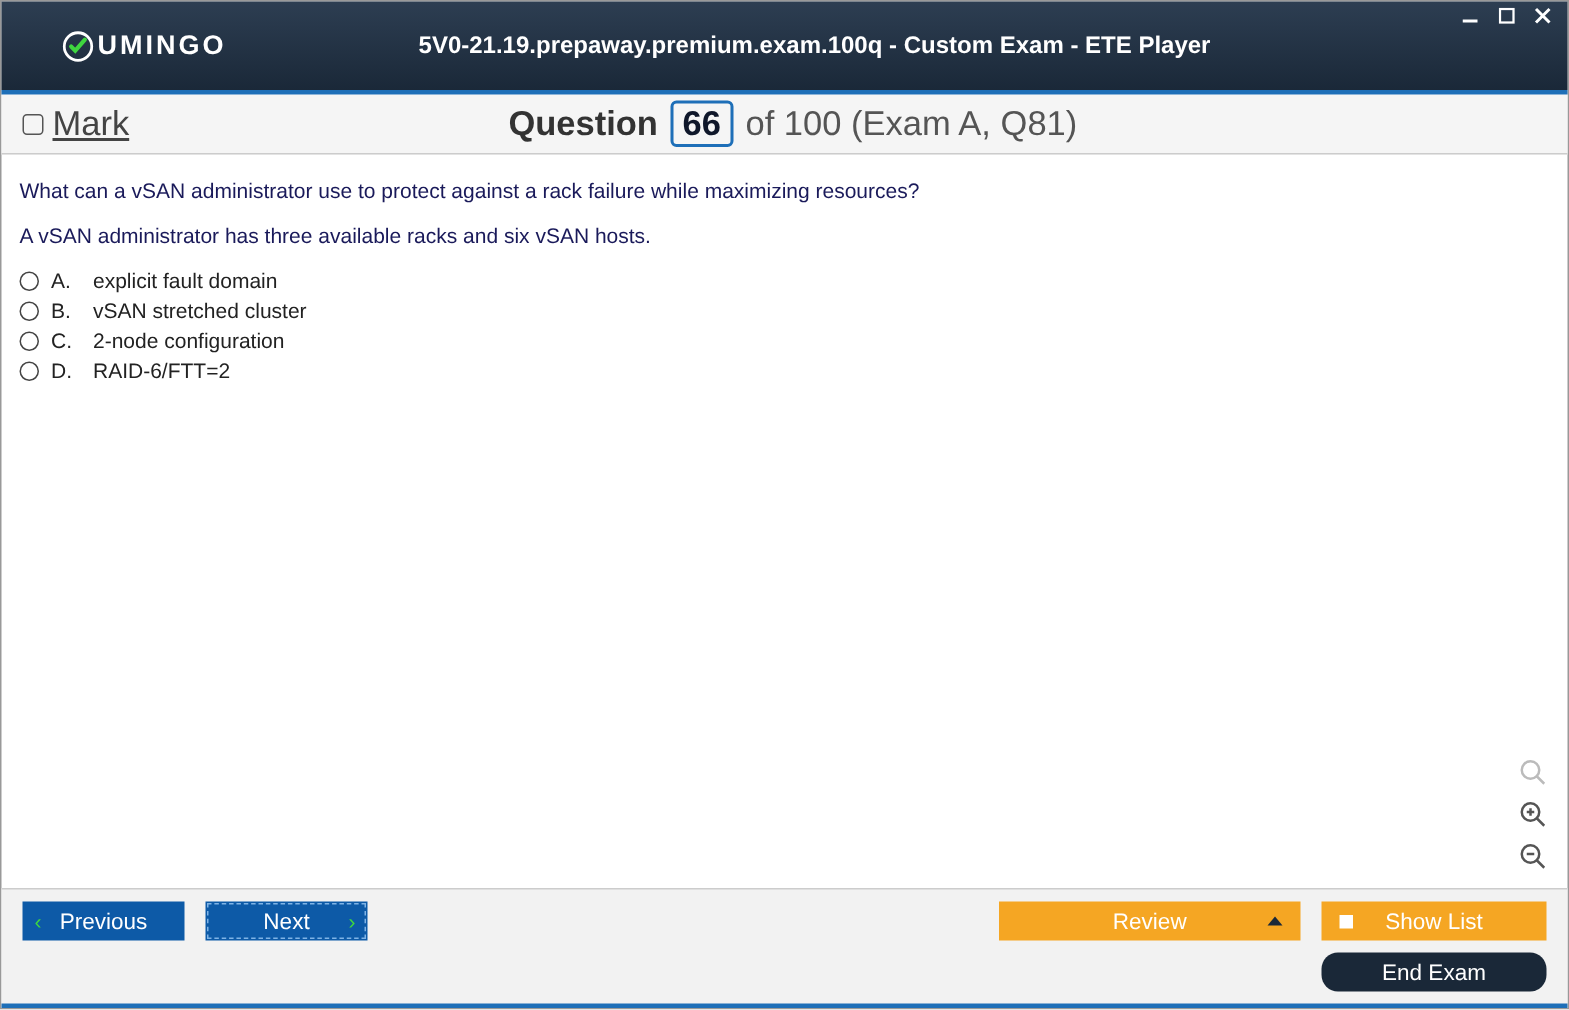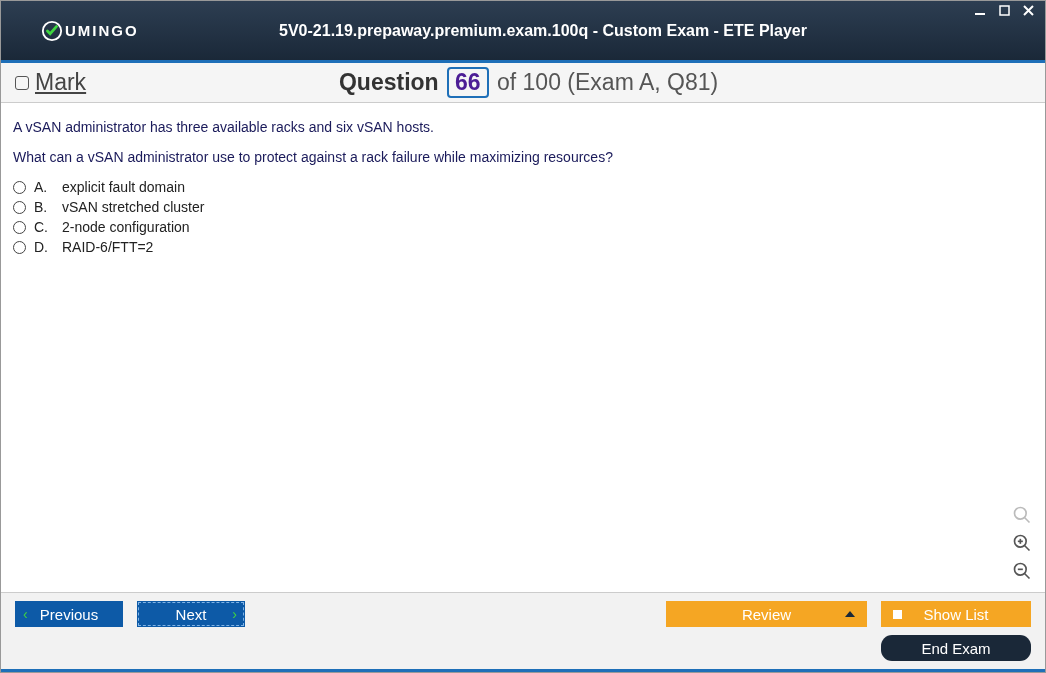--- a/index.html
+++ b/index.html
@@ -1,30 +1,30 @@
 <!DOCTYPE html>
 <html><head>
 <meta charset="utf-8">
 <style>
   * { box-sizing: border-box; margin: 0; padding: 0; }
   body { font-family: Arial, sans-serif; background: #fff; }
   .app { width: 1046px; height: 673px; border: 1px solid #999; display: flex; flex-direction: column; position: relative; }
   .titlebar { background: linear-gradient(#2d3e52, #1a2838); color: #fff; height: 62px; display: flex; align-items: center; position: relative; border-bottom: 3px solid #1e6fb8; }
-  .logo { margin-left: 40px; display: flex; align-items: center; font-weight: bold; letter-spacing: 2px; font-size: 15px; color: #fff; }
+  .logo { margin-left: 40px; display: flex; align-items: center; font-weight: bold; letter-spacing: 2px; font-size: 18px; color: #fff; }
   .logo svg { margin-right: 2px; }
   .title-text { position: absolute; left: 0; right: 0; text-align: center; font-weight: bold; font-size: 16px; pointer-events: none; padding-left: 40px; }
   .win-controls { position: absolute; top: 2px; right: 8px; display: flex; gap: 8px; color: #fff; }
   .win-btn { width: 16px; height: 16px; cursor: pointer; display: flex; align-items: center; justify-content: center; font-size: 14px; font-weight: bold; }
   .infobar { background: #f5f5f5; border-bottom: 1px solid #ccc; height: 40px; display: flex; align-items: center; padding: 0 14px; color: #444; font-size: 23px; }
   .mark-wrap { display: flex; align-items: center; gap: 6px; cursor: pointer; }
   .mark-box { width: 14px; height: 14px; border: 1.5px solid #555; border-radius: 3px; }
   .mark-label { text-decoration: underline; text-underline-offset: 2px; }
   .q-center { flex: 1; text-align: center; }
   .q-word { font-weight: bold; color: #333; }
-  .q-num-box { display: inline-block; border: 2px solid #1e6fb8; border-radius: 4px; padding: 0 6px; font-weight: bold; color: #4c1d95; margin: 0 2px; }
+  .q-num-box { display: inline-block; border: 2px solid #1e6fb8; border-radius: 4px; padding: 0 6px; font-weight: bold; color: #0f172a; margin: 0 2px; }
   .q-rest { color: #555; }
   .content { flex: 1; padding: 16px 12px; font-size: 14px; color: #1a1a5a; position: relative; }
   .q-para { margin-bottom: 14px; }
   .options { margin-top: 8px; }
   .opt-row { display: flex; align-items: center; gap: 8px; margin-bottom: 4px; cursor: pointer; color: #222; }
   .radio { width: 13px; height: 13px; border: 1.5px solid #444; border-radius: 50%; flex-shrink: 0; }
   .opt-letter { width: 20px; }
   .zoom-tools { position: absolute; right: 12px; bottom: 10px; display: flex; flex-direction: column; gap: 6px; }
   .zoom-tools .tool { width: 22px; height: 22px; color: #888; cursor: pointer; display:flex; align-items:center; justify-content:center; }
   .footer { background: #f2f2f2; border-top: 1px solid #ccc; padding: 8px 14px; display: flex; flex-direction: column; gap: 8px; border-bottom: 3px solid #1e6fb8; }
@@ -83,22 +83,22 @@
     </div>
     <div class="q-center">
       <span class="q-word">Question</span>
       <span class="q-num-box">66</span>
       <span class="q-rest">of 100 (Exam A, Q81)</span>
     </div>
     <div style="width:60px"></div>
   </div>
 
   <div class="content">
+    <p class="q-para">What can a vSAN administrator use to protect against a rack failure while maximizing resources?</p>
     <p class="q-para">A vSAN administrator has three available racks and six vSAN hosts.</p>
-    <p class="q-para">What can a vSAN administrator use to protect against a rack failure while maximizing resources?</p>
     <div class="options">
       <div class="opt-row">
         <div class="radio"></div>
         <span class="opt-letter">A.</span>
         <span>explicit fault domain</span>
       </div>
       <div class="opt-row">
         <div class="radio"></div>
         <span class="opt-letter">B.</span>
         <span>vSAN stretched cluster</span>

